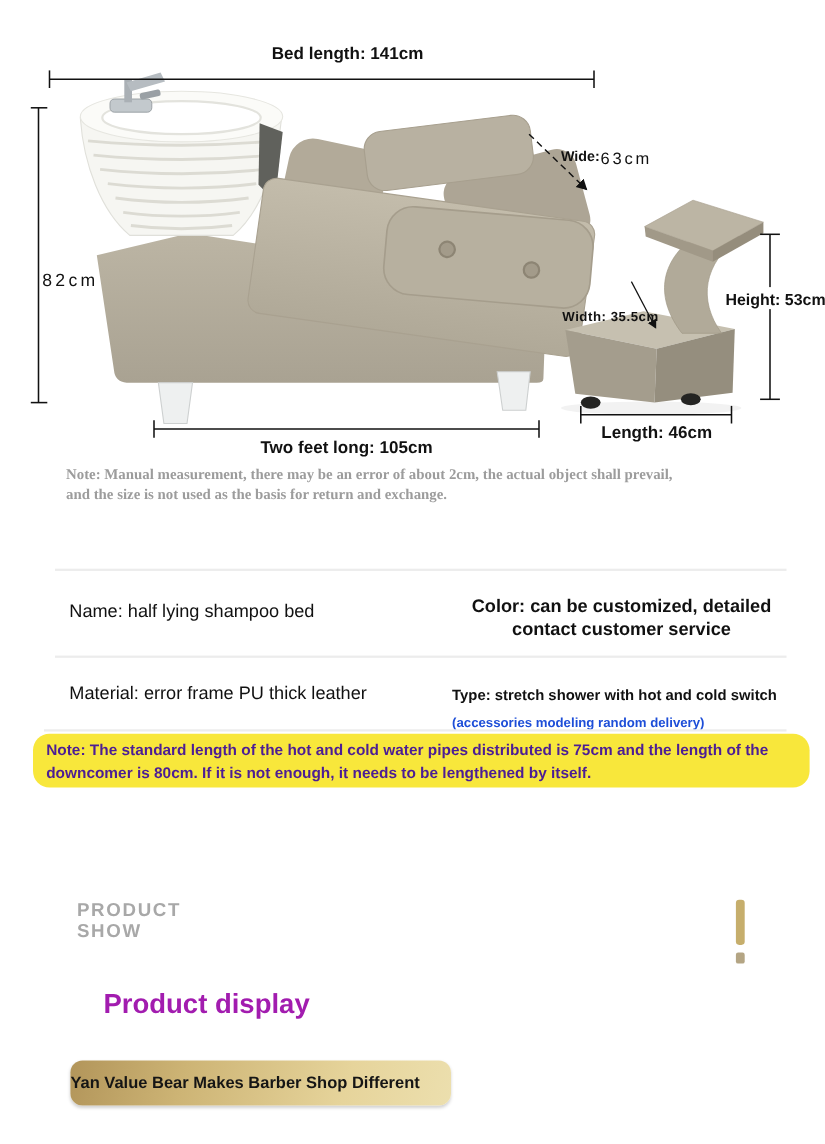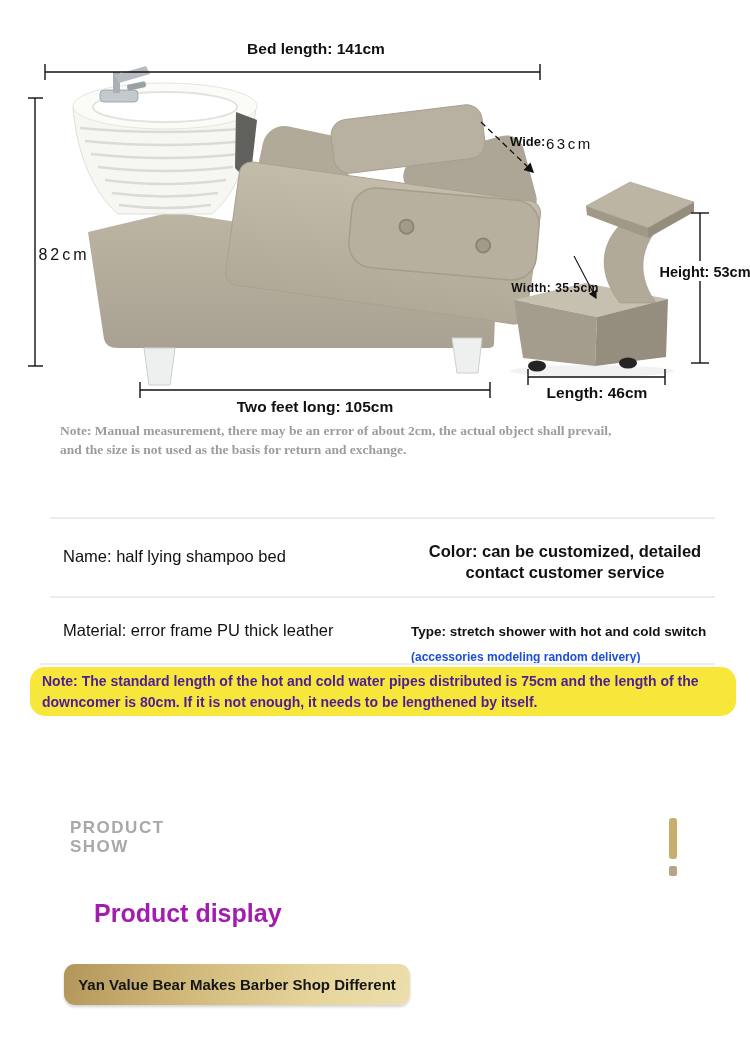--- a/index.html
+++ b/index.html
@@ -49,21 +49,21 @@
   }
   .big-heading {
     left: 64px; top: 899px;
     font-size: 25px; font-weight: 700; color: #a21caf; margin-left: 30px;
   }
   .gold-banner {
     left: 64px; top: 964px; width: 346px; height: 41px;
     border-radius: 11px;
     background: linear-gradient(105deg, #b2955a 0%, #cdb475 30%, #e6d49b 72%, #ecdfae 100%);
     box-shadow: 0 2px 3px rgba(0,0,0,0.18);
-    display: flex; align-items: center; justify-content: center;
+    display: flex; align-items: center; justify-content: flex-start;
     font-size: 15px; font-weight: 700; color: #151515;
   }
   svg text { font-family: "Liberation Sans", sans-serif; }
 </style>
 </head>
 <body>
 
 <div class="page">
 
   <svg class="abs" style="left:0;top:0" width="750" height="460" viewBox="0 0 750 460">

